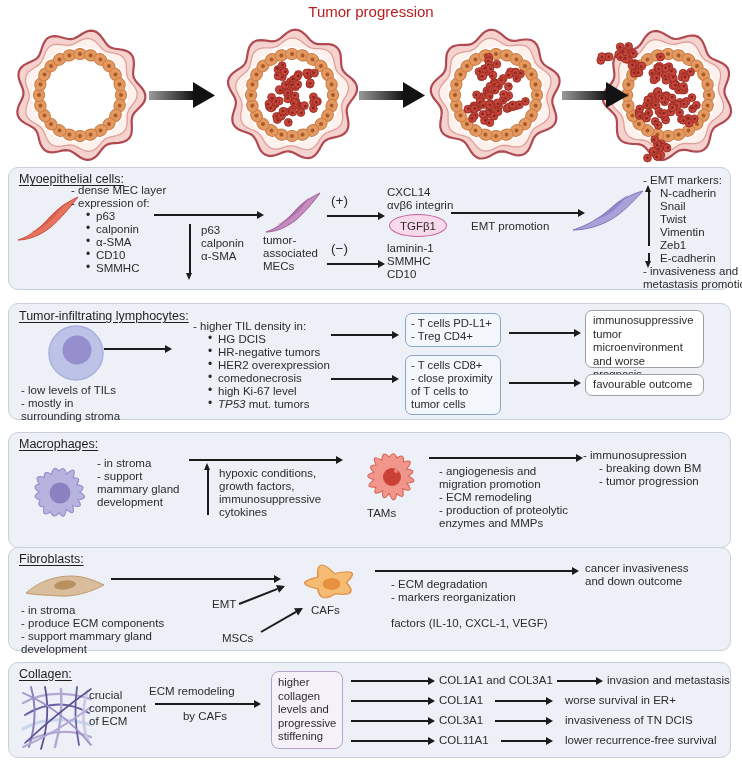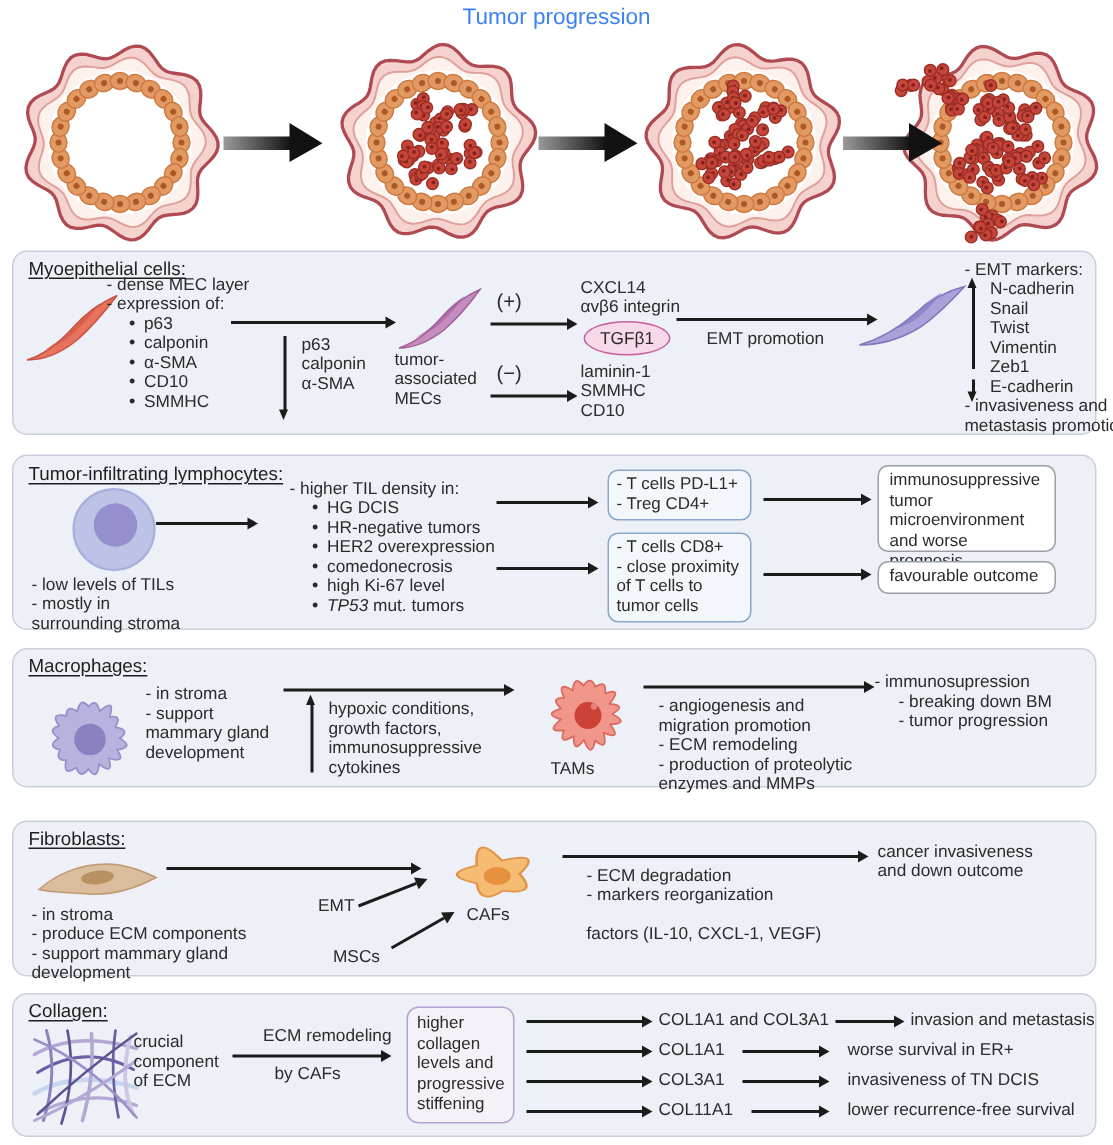--- a/index.html
+++ b/index.html
@@ -1,21 +1,21 @@
 <!DOCTYPE html>
 <html style="--panel-bg: #edf0f7; --panel-border: #c9cfdb; --arrow: #1b1b1b; --tcell-box-border: #8aa6c9; --tcell-box-bg: #f3f6fb; --outcome-box-border: #9aa0a8; --outcome-box-bg: #ffffff; --tgfb-oval-border: #c75f9f; --tgfb-oval-bg: #f8d9e9; --collagen-box-border: #b4a3cd; --collagen-box-bg: #f6f1f9;"><head>
 <meta charset="utf-8">
 <style>
   html,body{margin:0;padding:0;background:#fff;}
   #stage{position:relative;width:742px;height:763px;background:#ffffff;
          font-family:"Liberation Sans",sans-serif;color:#2b2b2b;overflow:hidden;}
   .t{position:absolute;font-size:11.5px;line-height:13px;white-space:nowrap;color:#2b2b2b;}
   .hdr{position:absolute;font-size:12.5px;line-height:14px;color:#1e1e1e;
        text-decoration:underline;text-underline-offset:2px;white-space:nowrap;}
-  .title{position:absolute;left:0;right:0;top:3px;text-align:center;font-size:15px;color:#3b82f6;}
+  .title{position:absolute;left:0;right:0;top:3px;text-align:center;font-size:15px;color:#b91c1c;}
   .panel{position:absolute;left:8px;width:723px;background:var(--panel-bg,#edf0f7);
          border:1.5px solid var(--panel-border,#c9cfdb);border-radius:10px;box-sizing:border-box;}
   .harrow{position:absolute;height:2px;background:var(--arrow,#1b1b1b);}
   .harrow::after{content:'';position:absolute;right:-6px;top:-3px;
        border-top:4px solid transparent;border-bottom:4px solid transparent;
        border-left:7px solid var(--arrow,#1b1b1b);}
   .va{position:absolute;width:2px;background:var(--arrow,#1b1b1b);}
   .va.up::before{content:'';position:absolute;top:-6px;left:-2.7px;
        border-left:3.7px solid transparent;border-right:3.7px solid transparent;
        border-bottom:7px solid var(--arrow,#1b1b1b);}
@@ -1041,21 +1041,21 @@
       <div>- close proximity</div>
       <div>of T cells to</div>
       <div>tumor cells</div>
     </div>
     <div class="harrow" style="left:500px;top:28px;width:66px"></div>
     <div class="harrow" style="left:500px;top:78px;width:66px"></div>
     <div class="outbox" style="left:576px;top:6px;width:119px;height:58px;white-space:normal">immunosuppressive tumor microenvironment and worse prognosis</div>
     <div class="outbox" style="left:576px;top:70px;width:119px;height:22px">favourable outcome</div>
   </div>
 
-  <div class="panel" style="top:432px;height:93px">
+  <div class="panel" style="top:432px;height:116px">
     <div class="hdr" style="left:10px;top:4px">Macrophages:</div>
     <svg id="macrophage-svg" width="72" height="72" viewBox="0 0 72 72" style="left:14px;top:22px">
         <path d="M56.6 37.0Q67.0 43.2 55.0 44.9Q61.6 54.1 49.5 50.5Q53.0 62.4 43.1 54.3Q41.8 66.2 36.0 57.7Q30.5 64.8 27.8 56.7Q18.5 63.1 21.2 51.8Q13.5 52.0 17.0 44.9Q7.8 42.6 16.1 37.0Q7.8 31.4 16.4 28.9Q9.9 19.6 21.3 22.3Q20.9 14.5 28.6 19.3Q30.5 9.3 36.0 16.1Q41.4 9.8 43.4 19.2Q54.3 9.6 50.1 22.9Q58.9 21.7 53.7 29.7Q64.3 31.4 57.1 37.0Z" fill="#b7b3df" stroke="#978fcb" stroke-width="1.2" stroke-linejoin="round"></path>
         <circle cx="37" cy="38" r="10.5" fill="#8b81c1"></circle>
       </svg>
     <div class="t" style="left:88px;top:24px">- in stroma</div>
     <div class="t" style="left:88px;top:37px">- support</div>
     <div class="t" style="left:88px;top:50px">mammary gland</div>
     <div class="t" style="left:88px;top:63px">development</div>
     <div class="harrow" style="left:180px;top:26px;width:148px"></div>
@@ -1129,21 +1129,21 @@
       <path d="M40 4 Q42 34 34 62" stroke="#b3a8d4" stroke-width="2.4"></path>
       <path d="M56 2 Q52 30 58 60" stroke="#6a5fa3" stroke-width="1.8"></path>
       <path d="M66 6 Q58 36 68 58" stroke="#cfc6e4" stroke-width="2.6"></path>
       <path d="M2 8 Q40 24 70 60" stroke="#9b90c8" stroke-width="1.8"></path>
       <path d="M70 4 Q36 28 4 58" stroke="#5d5390" stroke-width="1.6"></path>
       <path d="M2 62 Q34 48 70 22" stroke="#b3a8d4" stroke-width="2"></path>
     </svg>
     <div class="t" style="left:80px;top:26px">crucial</div>
     <div class="t" style="left:80px;top:39px">component</div>
     <div class="t" style="left:80px;top:52px">of ECM</div>
-    <div class="t" style="left:140px;top:22px;width:112px;text-align:right">ECM remodeling</div>
+    <div class="t" style="left:140px;top:22px;width:112px;text-align:left">ECM remodeling</div>
     <div class="harrow" style="left:146px;top:40px;width:100px"></div>
     <div class="t" style="left:140px;top:47px;width:112px;text-align:center">by CAFs</div>
     <div class="purplebox" style="left:262px;top:8px;width:72px;height:78px">higher collagen levels and progressive stiffening</div>
     <div class="harrow" style="left:342px;top:17px;width:78px"></div>
     <div class="harrow" style="left:342px;top:37px;width:78px"></div>
     <div class="harrow" style="left:342px;top:57px;width:78px"></div>
     <div class="harrow" style="left:342px;top:77px;width:78px"></div>
     <div class="t" style="left:430px;top:11px">COL1A1 and COL3A1</div>
     <div class="t" style="left:430px;top:31px">COL1A1</div>
     <div class="t" style="left:430px;top:51px">COL3A1</div>

